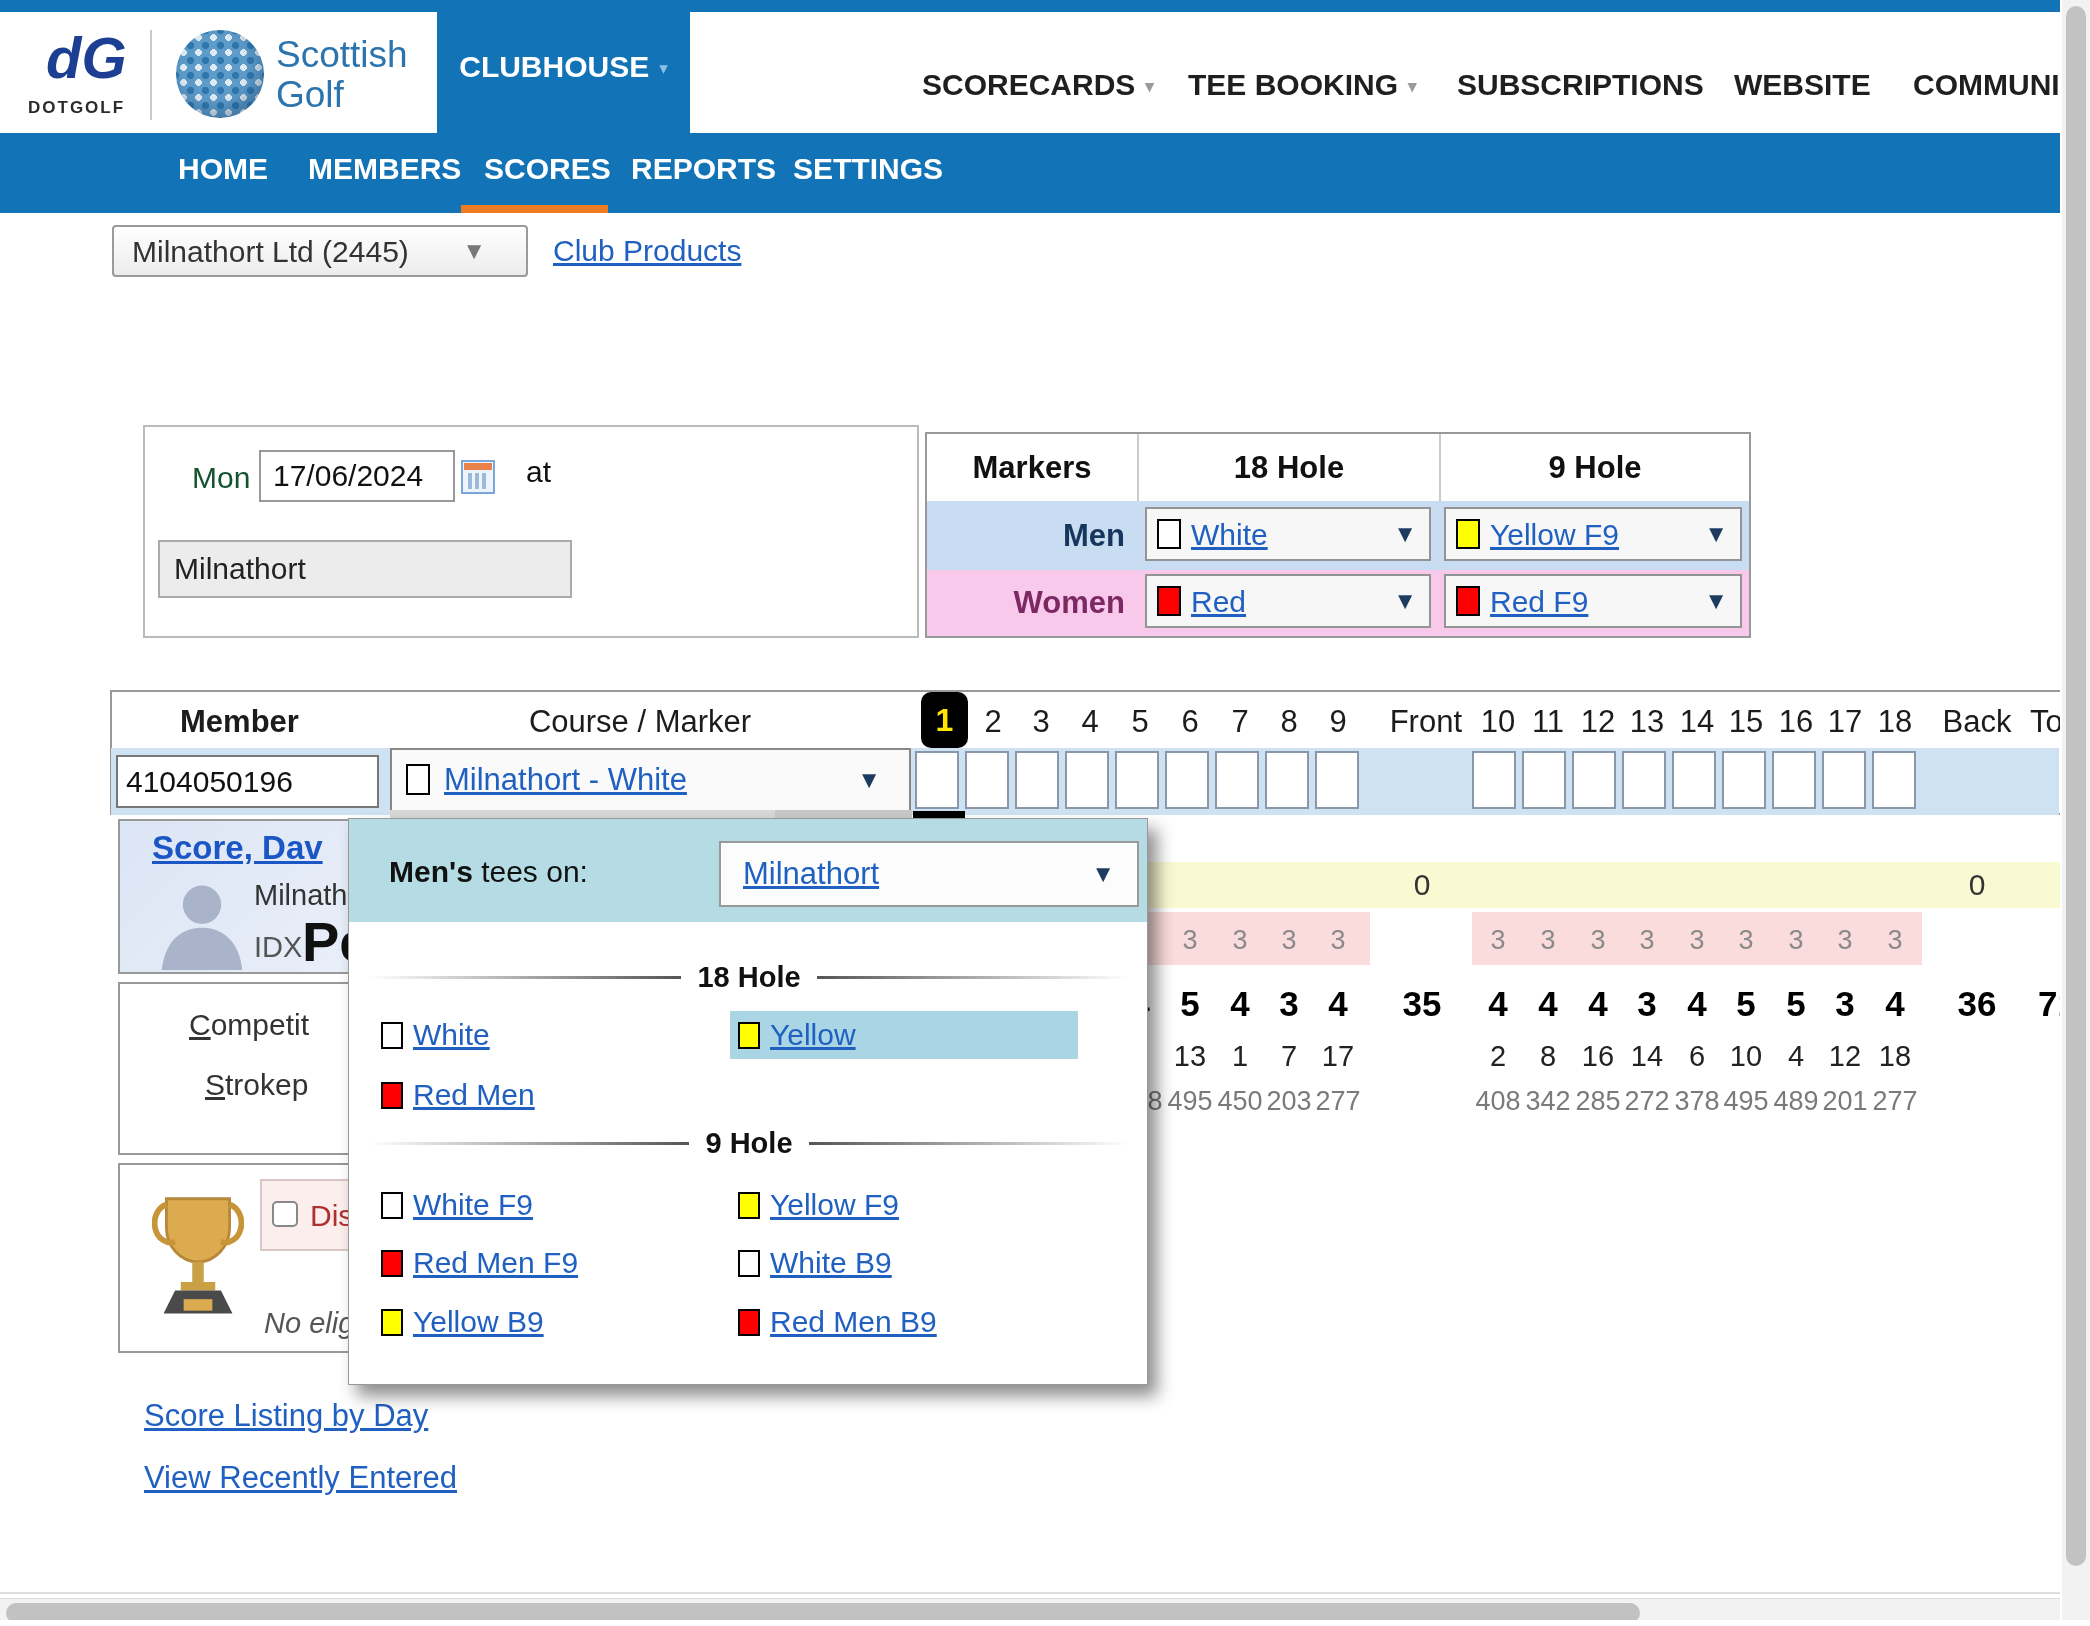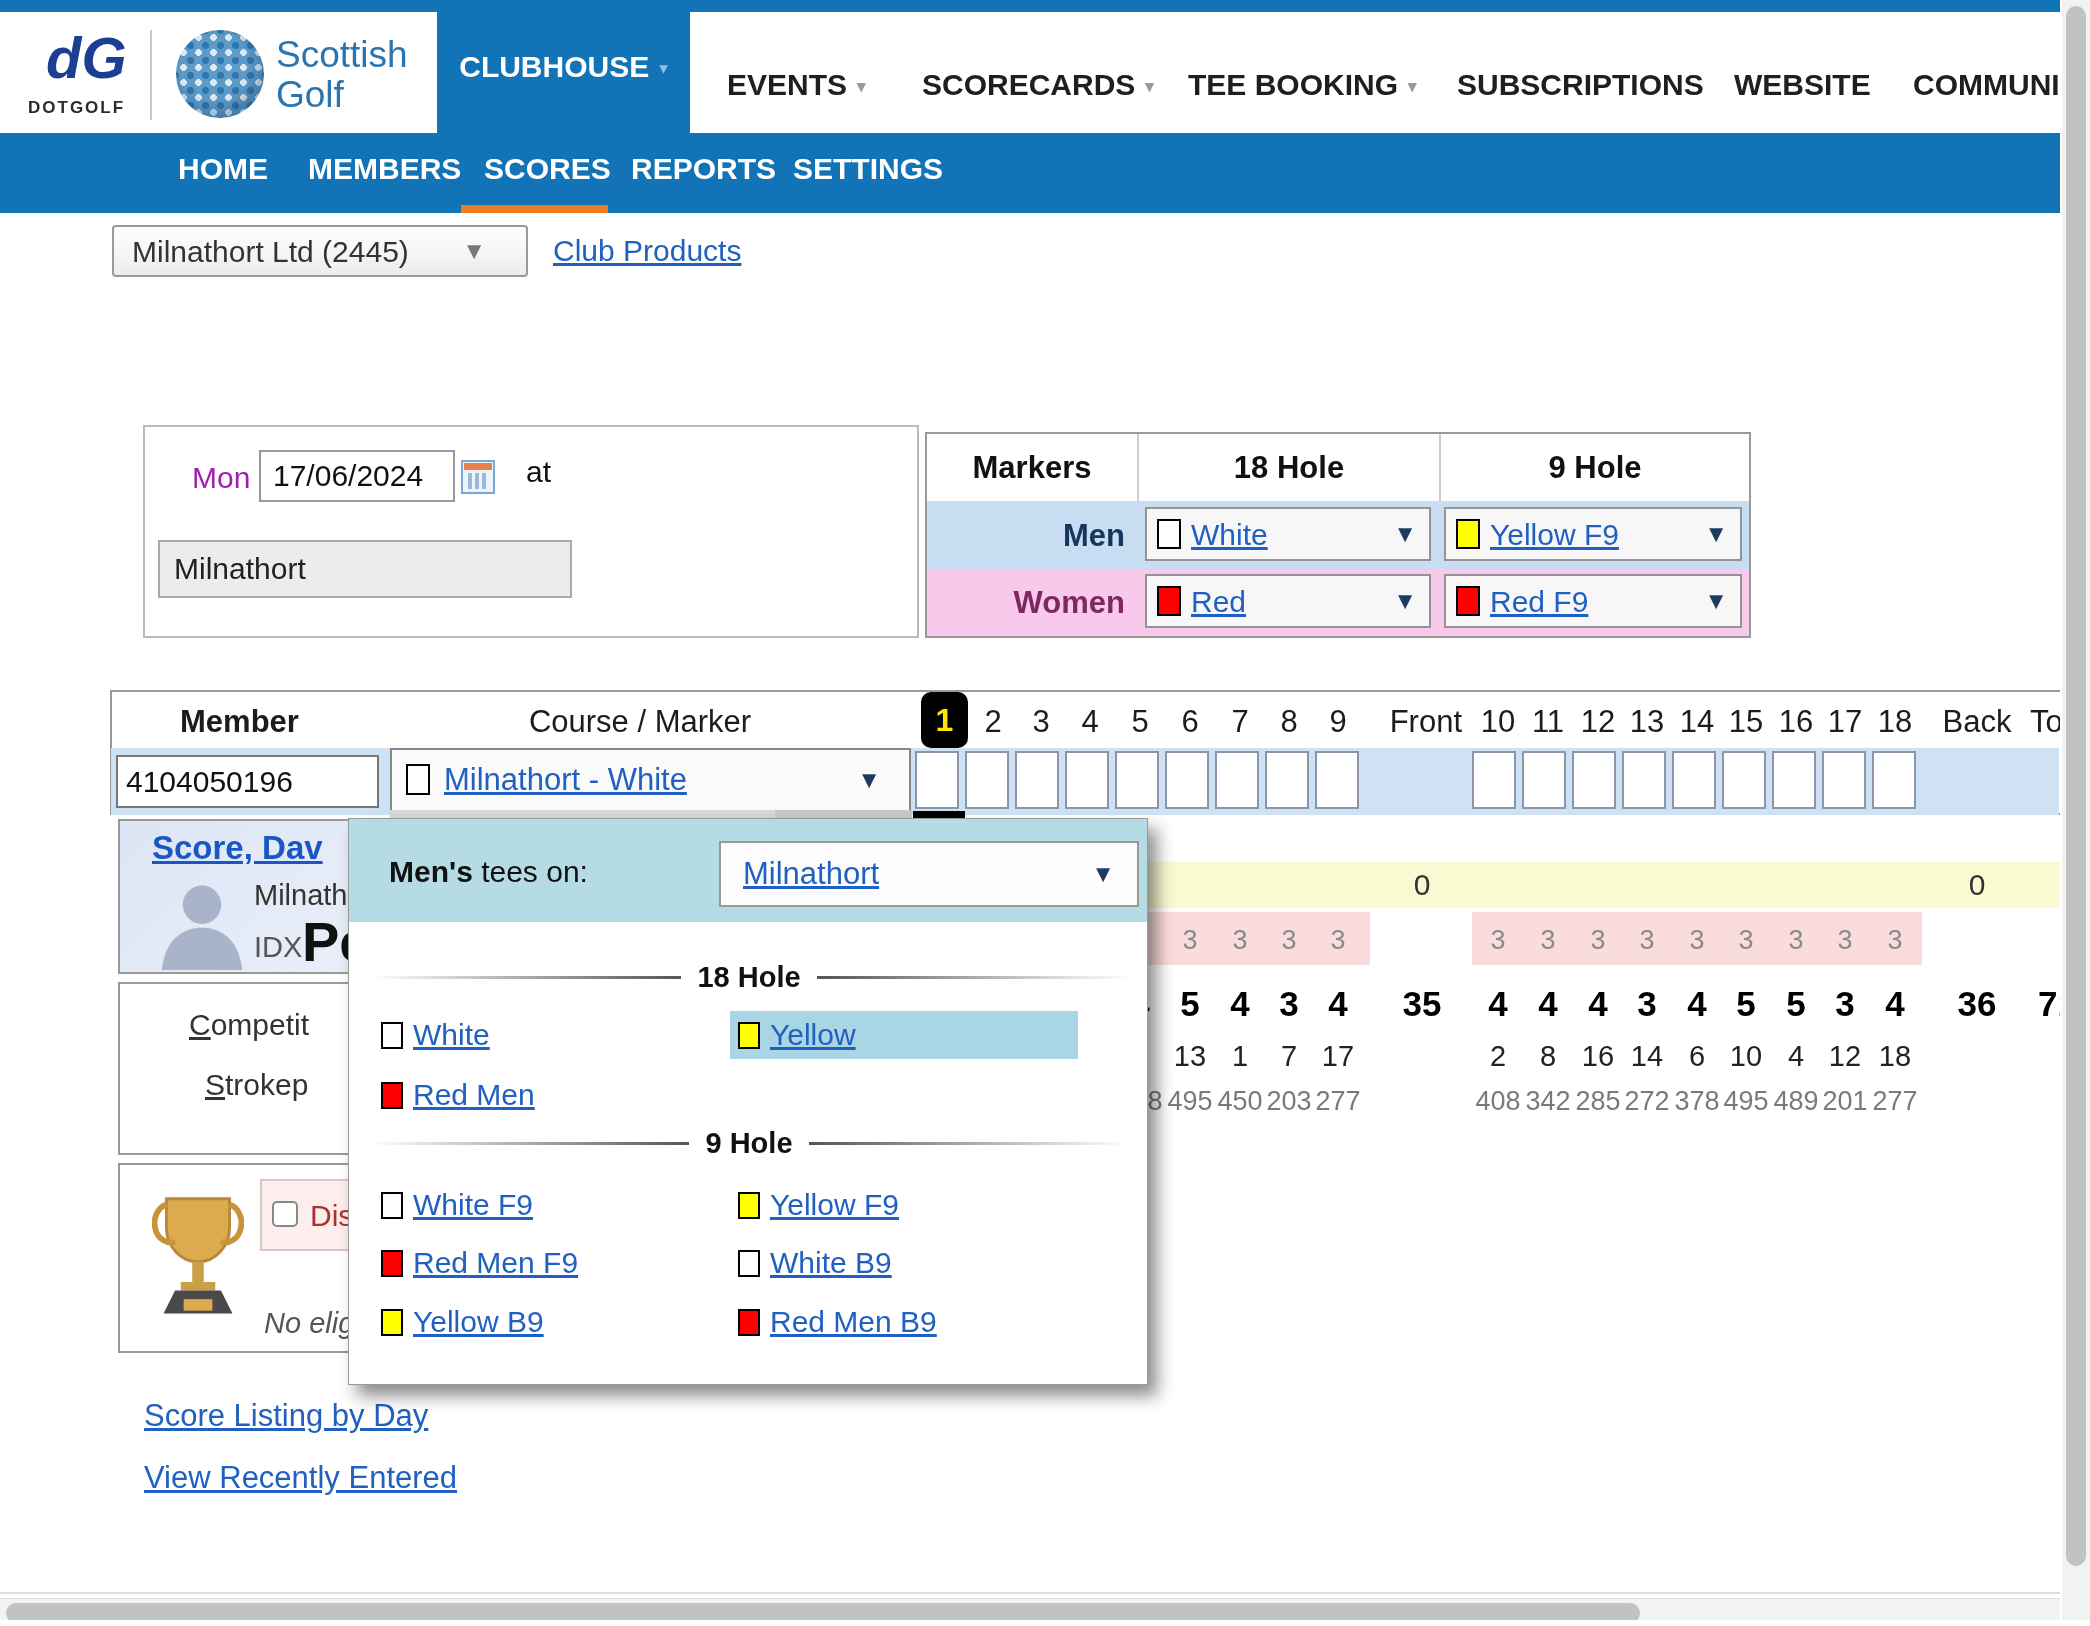--- a/index.html
+++ b/index.html
@@ -56,21 +56,20 @@
 
     <div class="abs" style="left:176px;top:14px;width:230px;height:100px">
       <div class="abs" style="left:0;top:4px;width:88px;height:88px;border-radius:50%;background-color:#places;background-color:#5d9bc9;background-image:radial-gradient(circle,#dfeaf2 30%,rgba(0,0,0,0) 34%),radial-gradient(circle,#2f76ad 32%,rgba(0,0,0,0) 36%);background-size:15px 15px,15px 15px;background-position:0 0,7px 8px;box-shadow:inset -6px -8px 14px rgba(20,60,100,.35)"></div>
       <div class="txt" style="left:100px;top:8px;font-size:37px;color:#2b74ae">Scottish</div>
       <div class="txt" style="left:100px;top:48px;font-size:37px;color:#2b74ae">Golf</div>
     </div>
 
     <div class="abs" style="left:437px;top:-12px;width:253px;height:133px;background:var(--brand);text-align:center">
       <span style="line-height:133px;font-size:30px;font-weight:bold;color:#fff">CLUBHOUSE</span><span class="caret" style="color:#8fc0e4">▾</span>
     </div>
-    <div class="navitem" style="left:727px"><span>EVENTS</span><span class="caret">▾</span></div>
     <div class="navitem" style="left:922px"><span>SCORECARDS</span><span class="caret">▾</span></div>
     <div class="navitem" style="left:1188px"><span>TEE BOOKING</span><span class="caret">▾</span></div>
     <div class="navitem" style="left:1457px"><span>SUBSCRIPTIONS</span></div>
     <div class="navitem" style="left:1734px"><span>WEBSITE</span></div>
     <div class="navitem" style="left:1913px"><span>COMMUNIC</span></div>
   </div>
 
   <div class="abs" style="left:0;top:133px;width:2060px;height:80px;background:var(--brand)">
     <div class="subitem" style="left:178px;top:0"><span>HOME</span></div>
     <div class="subitem" style="left:308px;top:0"><span>MEMBERS</span></div>
@@ -80,21 +79,21 @@
     <div class="abs" style="left:461px;top:72px;width:147px;height:8px;background:var(--orange)"></div>
   </div>
 
   <div class="abs" style="left:112px;top:225px;width:416px;height:52px;border:2px solid #9a9a9a;border-radius:4px;background:linear-gradient(#ffffff,#ececec)">
     <span class="txt" style="left:18px;top:0;line-height:50px;font-size:30px;color:#333">Milnathort Ltd (2445)</span>
     <span class="ddtri" style="right:40px;color:#777">▼</span>
   </div>
   <a class="txt link" style="left:553px;top:234px;font-size:30px">Club Products</a>
 
   <div class="panel" style="left:143px;top:425px;width:776px;height:213px;border-color:#bbb">
-    <span class="txt" style="left:47px;top:34px;font-size:30px;color:#a21caf">Mon</span>
+    <span class="txt" style="left:47px;top:34px;font-size:30px;color:#14532d">Mon</span>
     <div class="abs" style="left:114px;top:23px;width:196px;height:52px;border:2px solid #999;background:#fff">
       <span class="txt" style="left:12px;top:0;line-height:48px;font-size:30px;color:#111">17/06/2024</span>
     </div>
     <div class="abs" style="left:316px;top:33px;width:34px;height:34px">
       <svg width="34" height="34" viewBox="0 0 34 34">
         <rect x="1" y="1" width="32" height="32" fill="#eef4fb" stroke="#7aa7d9" stroke-width="2"></rect>
         <rect x="3" y="3" width="28" height="7" fill="#e8824a"></rect>
         <rect x="7" y="13" width="4" height="16" fill="#9db8d8"></rect>
             <rect x="14" y="13" width="4" height="16" fill="#9db8d8"></rect>
             <rect x="21" y="13" width="4" height="16" fill="#9db8d8"></rect>

